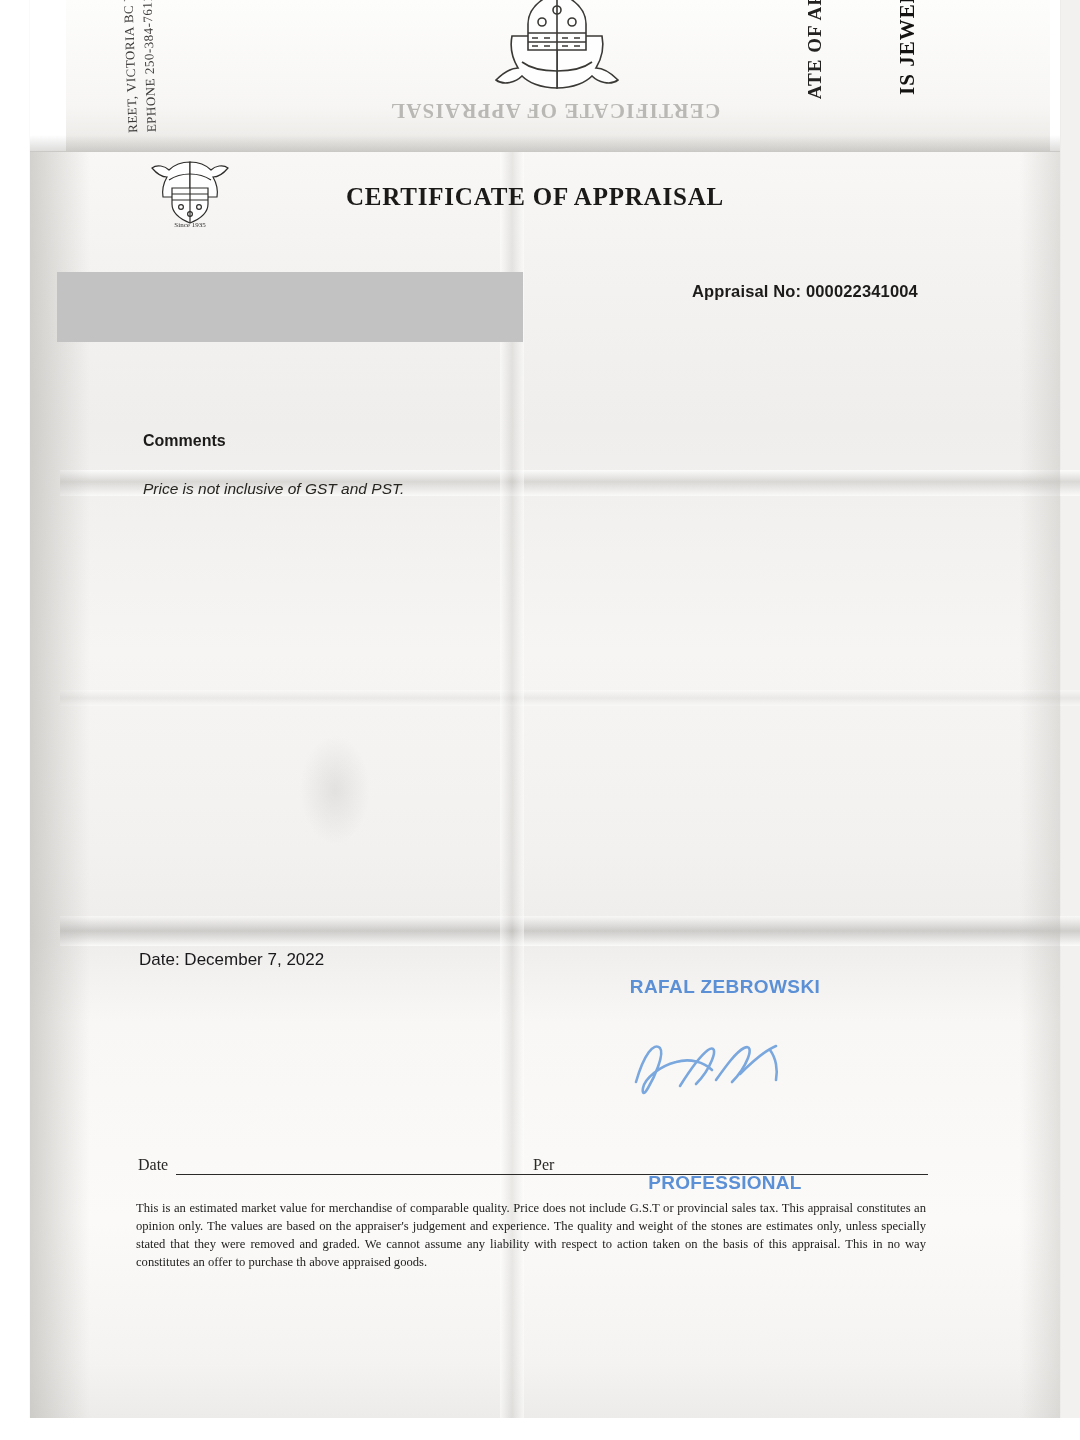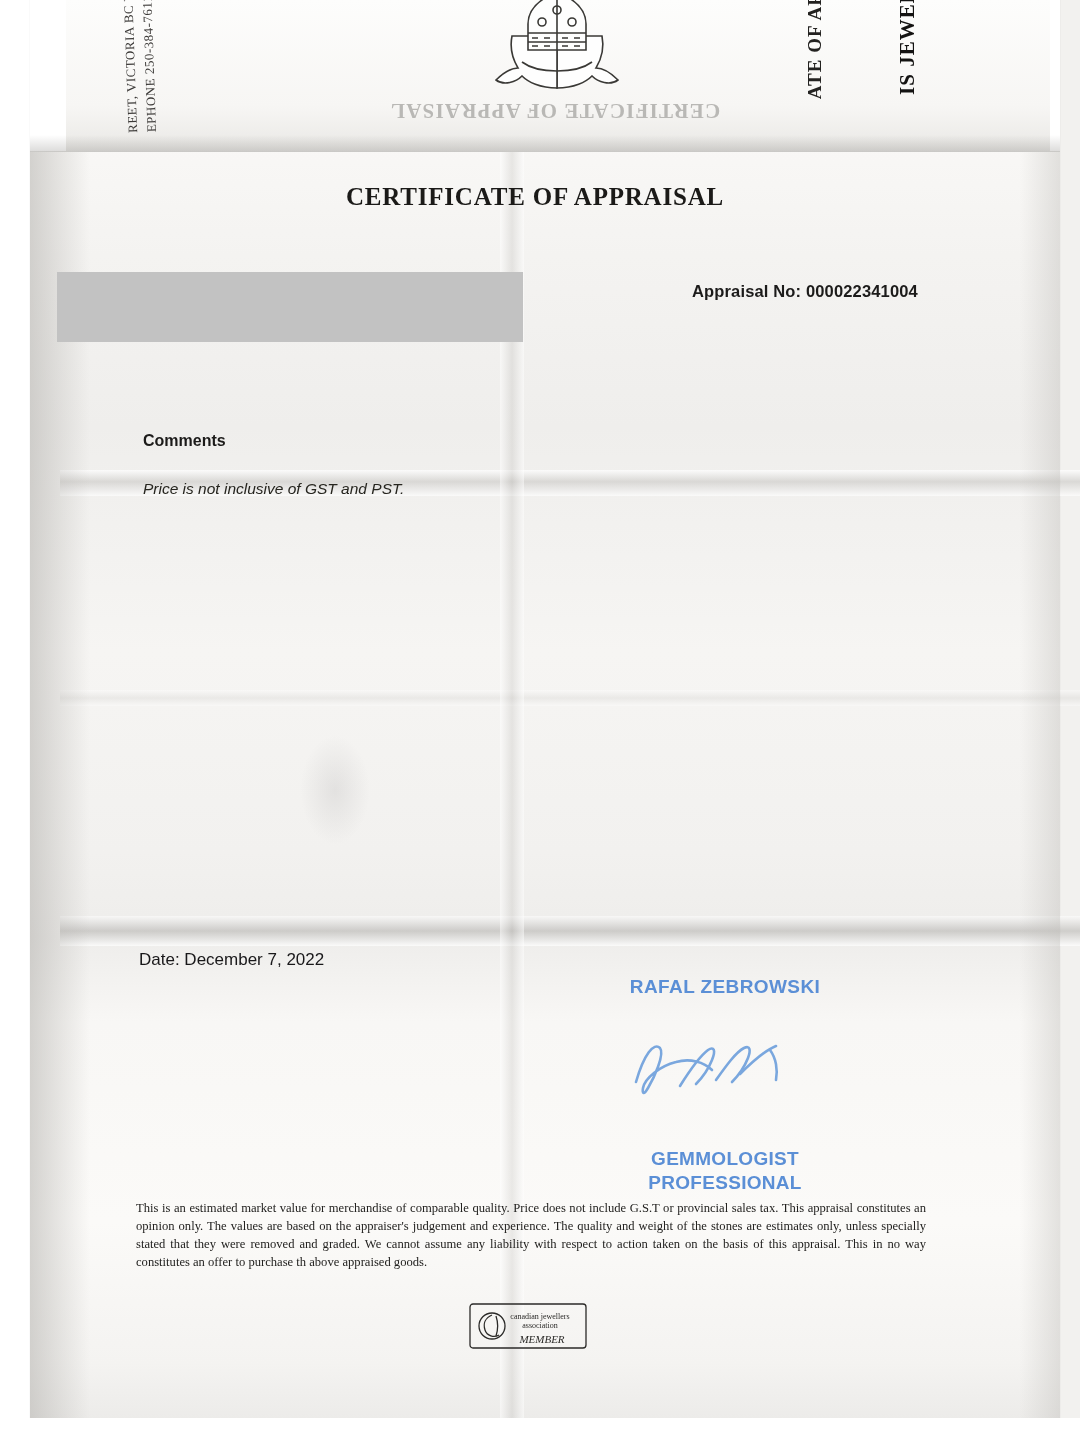--- a/index.html
+++ b/index.html
@@ -398,20 +398,37 @@
     </div>
 
     <div class="flap-title upside">CERTIFICATE OF APPRAISAL</div>
 
     <div class="flap-side-a">ATE OF APPRAI</div>
     <div class="flap-side-b">IS JEWELLER</div>
 
     <div class="flap-shadow"></div>
   </div>
 
+  <div class="crest-small">
+    <svg viewBox="0 0 92 70" width="92" height="70" aria-hidden="true">
+      <g stroke="#232220" fill="none" stroke-width="1.2">
+        <path d="M46 4 C36 4 29 8 25 12 C21 8 13 6 8 10 C13 16 19 19 23 19
+                 C19 26 18 33 19 39 L46 39 Z" fill="#fff"></path>
+        <path d="M46 4 C56 4 63 8 67 12 C71 8 79 6 84 10 C79 16 73 19 69 19
+                 C73 26 74 33 73 39 L46 39 Z" fill="#fff"></path>
+        <path d="M28 30 L64 30 L64 46 C64 55 56 61 46 65 C36 61 28 55 28 46 Z" fill="#fff"></path>
+        <path d="M28 36 L64 36 M28 42 L64 42 M46 30 L46 65"></path>
+        <circle cx="37" cy="49" r="2.4"></circle>
+          <circle cx="55" cy="49" r="2.4"></circle>
+        <circle cx="46" cy="56" r="2.4"></circle>
+        <path d="M25 22 C31 18 38 16 46 16 C54 16 61 18 67 22"></path>
+      </g>
+      <text x="46" y="69" font-family="Liberation Serif, serif" font-size="7" text-anchor="middle" fill="#232220">Since 1935</text>
+    </svg>
+  </div>
 
   <div class="cert-title">CERTIFICATE OF APPRAISAL</div>
 
   <div class="redaction"></div>
 
   <div class="appraisal-no">Appraisal No: 000022341004</div>
 
   <div class="comments-label">Comments</div>
   <div class="comments-text">Price is not inclusive of GST and PST.</div>
 
@@ -426,33 +443,25 @@
                  C25 42 40 30 56 26 C70 22 84 26 92 34"></path>
         <path d="M60 50 C70 34 80 20 88 14 C94 10 96 14 92 24 C88 34 80 44 76 48"></path>
         <path d="M96 44 C106 30 116 16 124 12 C130 9 131 14 128 22 C124 32 116 42 112 46"></path>
         <path d="M120 38 C132 26 146 14 156 10"></path>
         <path d="M150 14 C156 22 158 34 156 44"></path>
       </g>
     </svg>
   </div>
 
   <div class="prof-line1">PROFESSIONAL</div>
-  <div class="prof-line2">GEMMOLOGIST</div>
-
+
+  <div class="sig-row">
+    <span class="sig-label-date">Date</span>
+    <span class="rule-date"></span>
+    <span class="sig-label-per">Per</span>
+    <span class="rule-per"></span>
+  </div>
 
   <div class="fineprint">This is an estimated market value for merchandise of comparable quality. Price does not include G.S.T or provincial sales tax. This appraisal constitutes an opinion only. The values are based on the appraiser's judgement and experience. The quality and weight of the stones are estimates only, unless specially stated that they were removed and graded. We cannot assume any liability with respect to action taken on the basis of this appraisal. This in no way constitutes an offer to purchase th above appraised goods.</div>
 
-  <div class="cja-logo">
-    <svg viewBox="0 0 120 54" width="120" height="54" aria-hidden="true">
-      <g stroke="#2b2a28" fill="none" stroke-width="1.3">
-        <rect x="2" y="4" width="116" height="44" rx="3"></rect>
-        <circle cx="24" cy="26" r="13"></circle>
-        <path d="M24 15 C17 18 15 24 17 30 C19 36 26 38 31 35"></path>
-        <path d="M28 16 C30 22 30 30 28 36"></path>
-      </g>
-      <text x="72" y="19" font-family="Liberation Serif, serif" font-size="8" text-anchor="middle" fill="#2b2a28">canadian jewellers</text>
-      <text x="72" y="28" font-family="Liberation Serif, serif" font-size="8" text-anchor="middle" fill="#2b2a28">association</text>
-      <text x="74" y="43" font-family="Liberation Serif, serif" font-size="11" font-style="italic" text-anchor="middle" fill="#2b2a28">MEMBER</text>
-    </svg>
-  </div>
 
   <div class="page-bg-bottom"></div>
 </div>
 
 </body></html>

